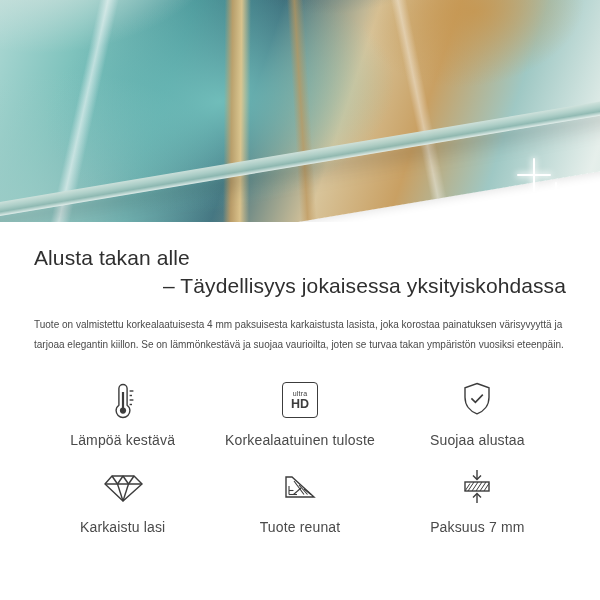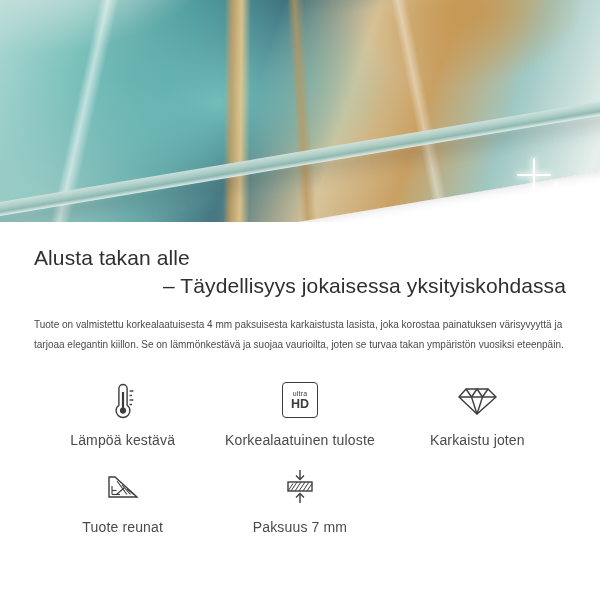--- a/index.html
+++ b/index.html
@@ -229,35 +229,44 @@
       <div class="feature">
         <div class="feature-icon">
           <div class="ultrahd-badge">
             <span class="u1">ultra</span>
             <span class="u2">HD</span>
           </div>
         </div>
         <div class="feature-label">Korkealaatuinen tuloste</div>
       </div>
 
+      <div class="feature">
+        <div class="feature-icon">
+          <svg width="38" height="44" viewBox="0 0 38 44" fill="none" stroke="#3c3c3c" stroke-width="1.4">
+            <path d="M19 5.5l12 4.3v9.4c0 8.2-5.1 14.1-12 16.6-6.9-2.5-12-8.4-12-16.6V9.8L19 5.5z"></path>
+            <polyline points="13.4,20.4 17.4,24.4 24.8,16.6" stroke-width="1.6"></polyline>
+          </svg>
+        </div>
+        <div class="feature-label">Suojaa alustaa</div>
+      </div>
 
       <div class="feature">
         <div class="feature-icon">
           <svg width="42" height="40" viewBox="0 0 42 40" fill="none" stroke="#3c3c3c" stroke-width="1.4">
             <path d="M10 9h22l8 8-19 17L3 17l7-8z"></path>
             <line x1="3" y1="17" x2="40" y2="17"></line>
             <line x1="10" y1="9" x2="15.5" y2="17"></line>
             <line x1="32" y1="9" x2="26.5" y2="17"></line>
             <line x1="15.5" y1="17" x2="21" y2="34"></line>
             <line x1="26.5" y1="17" x2="21" y2="34"></line>
             <line x1="15.5" y1="17" x2="21" y2="9"></line>
             <line x1="26.5" y1="17" x2="21" y2="9"></line>
           </svg>
         </div>
-        <div class="feature-label">Karkaistu joten</div>
+        <div class="feature-label">Karkaistu lasi</div>
       </div>
 
       <div class="feature">
         <div class="feature-icon">
           <svg width="40" height="36" viewBox="0 0 40 36" fill="none" stroke="#3c3c3c" stroke-width="1.4">
             <path d="M6 28h28L12 8H6v20z" fill="none"></path>
             <line x1="9" y1="25.5" x2="17" y2="25.5" stroke-width="1.1"></line>
             <line x1="9" y1="21.5" x2="13.5" y2="21.5" stroke-width="1.1"></line>
             <line x1="13.5" y1="25.5" x2="21" y2="19" stroke-width="1.1"></line>
             <line x1="9" y1="17" x2="9" y2="25.5" stroke-width="1.1"></line>

